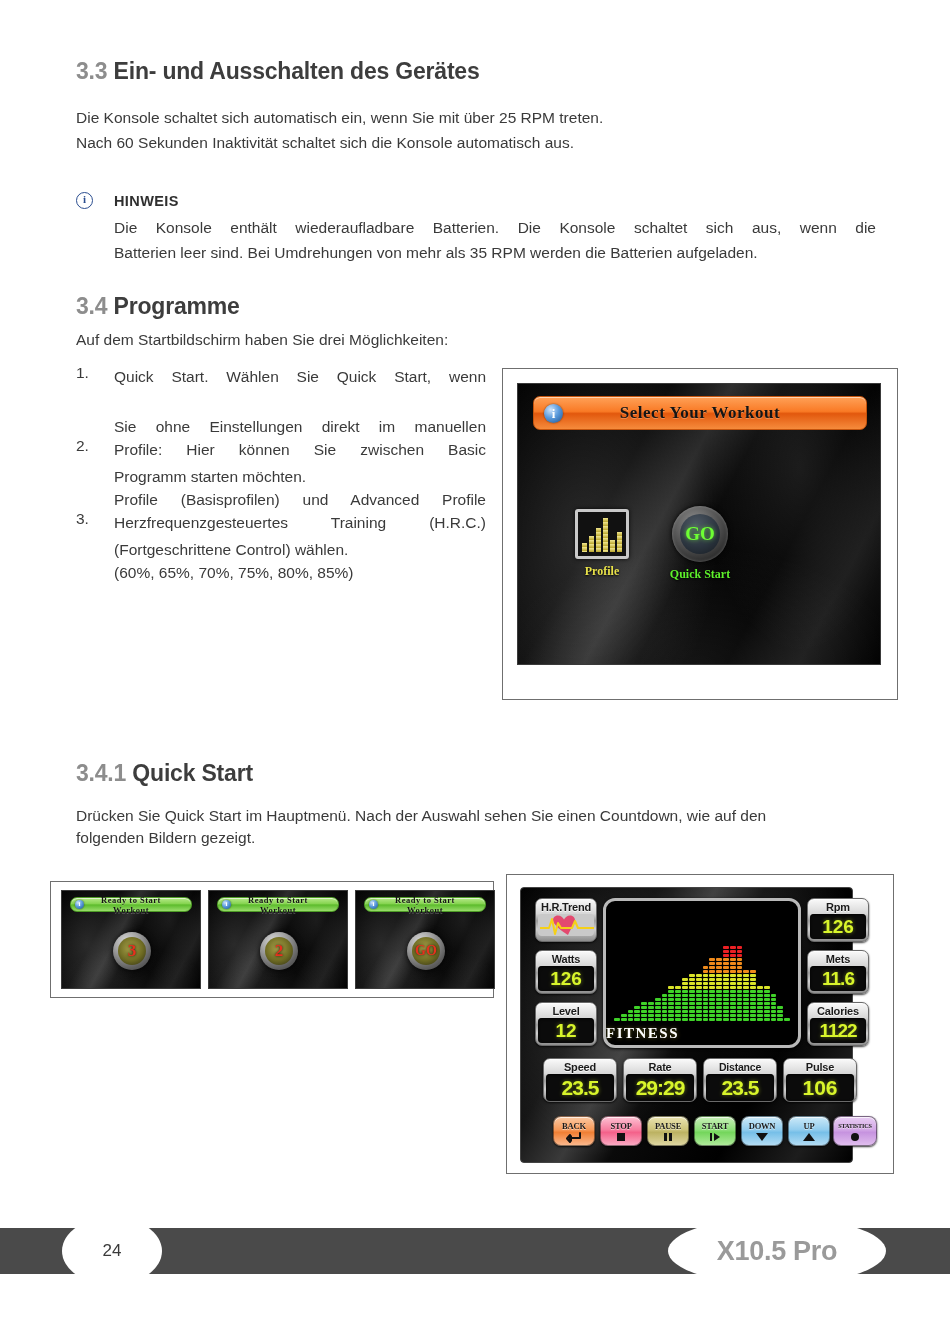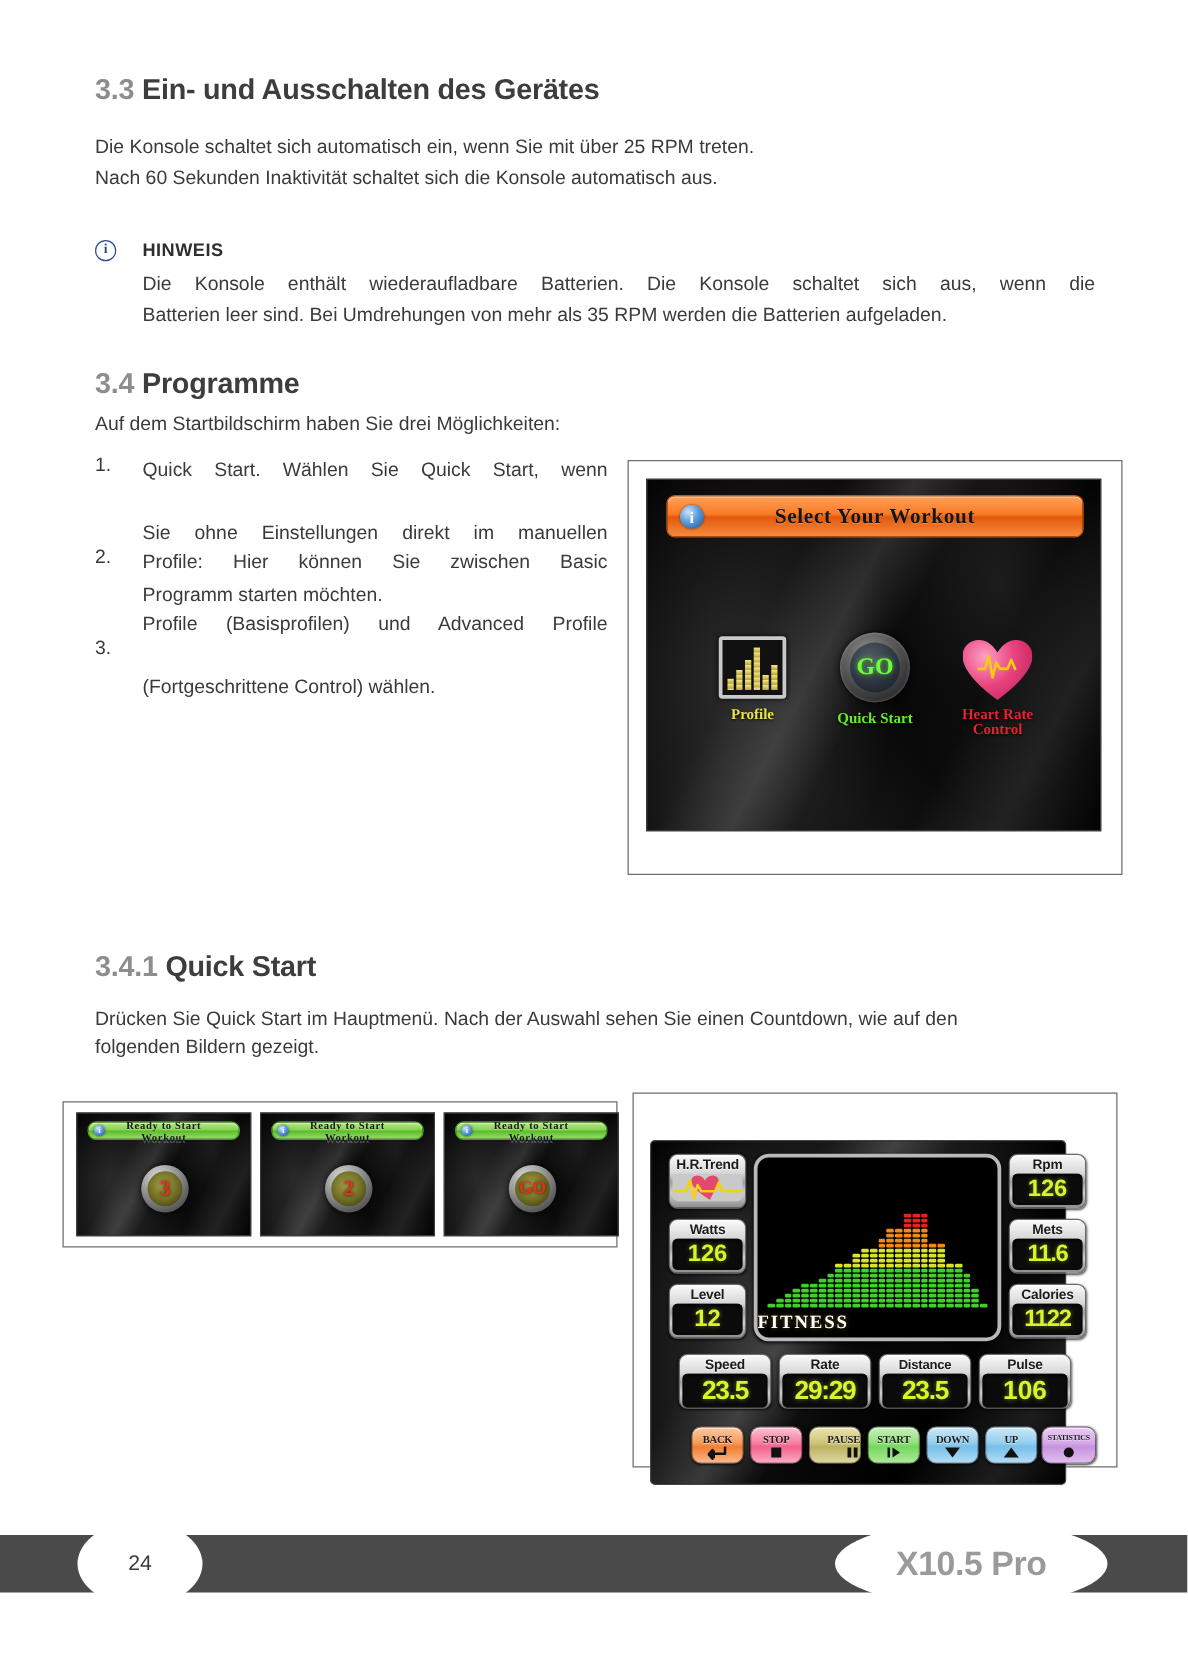--- a/index.html
+++ b/index.html
@@ -266,20 +266,24 @@
   </div>
 
   <div class="li-num" style="left:76px;top:437px;">2.</div>
   <div class="li-txt" style="left:114px;top:437px;width:372px;">
     <span class="fullrow">Profile: Hier können Sie zwischen Basic</span>
     <span class="fullrow">Profile (Basisprofilen) und Advanced Profile</span>
     <span class="lastline">(Fortgeschrittene Control) wählen.</span>
   </div>
 
   <div class="li-num" style="left:76px;top:510px;">3.</div>
+  <div class="li-txt" style="left:114px;top:510px;width:372px;">
+    <span class="fullrow">Herzfrequenzgesteuertes    Training    (H.R.C.)</span>
+    <span class="lastline">(60%, 65%, 70%, 75%, 80%, 85%)</span>
+  </div>
 
   <div class="fig-frame" style="left:502px;top:368px;width:396px;height:332px;">
     <div class="screen" style="left:14px;top:14px;width:364px;height:282px;">
 
       <div class="titlebar orange" style="left:15px;top:12px;width:334px;height:34px;padding:0 10px;">
         <div class="tb-info" style="width:19px;height:19px;line-height:19px;font-size:13px;">i</div>
         <div class="tb-text" style="font-size:17px;margin-right:19px;">Select Your Workout</div>
       </div>
 
       <div class="wk-item" style="left:42px;top:125px;width:84px;">
@@ -294,32 +298,20 @@
         <div class="wk-label" style="color:#e9e24a;">Profile</div>
       </div>
 
       <div class="wk-item" style="left:140px;top:122px;width:84px;">
         <div class="icon-go">
           <span>GO</span>
         </div>
         <div class="wk-label" style="color:#5ef02b;">Quick Start</div>
       </div>
 
-      <div class="wk-item" style="left:238px;top:124px;width:84px;">
-        <div class="icon-heart">
-          <div class="hshape"></div>
-          <svg class="ecg" viewBox="0 0 32 22">
-            <polyline points="0,13 6,13 9,3 12,20 15,8 18,13 24,13 27,6 30,13" fill="none" stroke="#f5c81a" stroke-width="2.2" stroke-linejoin="round" stroke-linecap="round"></polyline>
-          </svg>
-        </div>
-        <div class="wk-label" style="color:#e8222f;line-height:12px;">
-          <span>Heart Rate</span><br>
-          <span>Control</span>
-        </div>
-      </div>
     </div>
   </div>
 
   <h2 class="sec" style="left:76px;top:760px;">
     <span class="num">3.4.1</span>
     <span>Quick Start</span>
   </h2>
   <div class="body-line" style="left:76px;top:804px;">Drücken Sie Quick Start im Hauptmenü. Nach der Auswahl sehen Sie einen Countdown, wie auf den</div>
   <div class="body-line" style="left:76px;top:826px;">folgenden Bildern gezeigt.</div>
 
@@ -350,21 +342,21 @@
         <div class="tb-info" style="width:9px;height:9px;line-height:9px;font-size:7px;">i</div>
         <div class="tb-text" style="font-size:8.5px;margin-right:9px;">Ready to Start Workout</div>
       </div>
       <div class="puck" style="left:51px;top:41px;width:38px;height:38px;">
         <span style="width:28px;height:28px;font-size:14px;">GO</span>
       </div>
     </div>
   </div>
 
   <div class="fig-frame" style="left:506px;top:874px;width:388px;height:300px;">
-    <div class="cons-chrome" style="left:13px;top:12px;width:333px;height:276px;margin-top:25px;">
+    <div class="cons-chrome" style="left:13px;top:12px;width:333px;height:276px;">
 
       <div class="metal" style="left:14px;top:10px;width:62px;height:44px;">
         <span class="cap">H.R.Trend</span>
         <span class="hr-ico">
           <svg viewBox="0 0 58 22" width="58" height="22" style="position:absolute;left:0;top:0;">
             <path d="M20 20 C9 13 5 8 5 5.2 C5 2 7.4 0.4 10 0.4 C12.8 0.4 14.8 2.2 16 4.4 C17.2 2.2 19.2 0.4 22 0.4 C24.6 0.4 27 2 27 5.2 C27 8 23 13 20 20 Z" transform="translate(10,1)" fill="#e3496f"></path>
             <polyline points="2,14 11,14 14,5 17,20 20,9 23,14 34,14 37,7 40,14 56,14" fill="none" stroke="#f5d017" stroke-width="2" stroke-linejoin="round"></polyline>
           </svg>
         </span>
       </div>
@@ -726,21 +718,21 @@
 
       <div class="btn" style="left:79px;top:228px;width:42px;height:30px;background:linear-gradient(180deg,#fdc0d2,#f77ea0 45%,#f4618a 55%,#fba9c2);">
         <b>STOP</b>
         <span class="gl">
           <svg width="12" height="11" viewBox="0 0 12 11">
               <rect x="2" y="1" width="8" height="8" fill="#111"></rect>
             </svg>
         </span>
       </div>
 
-      <div class="btn" style="left:126px;top:228px;width:42px;height:30px;background:linear-gradient(180deg,#eae3b0,#cdc47a 45%,#bcb262 55%,#ded6a0);align-items:flex-end;">
+      <div class="btn" style="left:126px;top:228px;width:42px;height:30px;background:linear-gradient(180deg,#eae3b0,#cdc47a 45%,#bcb262 55%,#ded6a0);">
         <b>PAUSE</b>
         <span class="gl">
           <svg width="12" height="11" viewBox="0 0 12 11">
               <rect x="2" y="1" width="3" height="8" fill="#111"></rect>
               <rect x="7" y="1" width="3" height="8" fill="#111"></rect>
             </svg>
         </span>
       </div>
 
       <div class="btn" style="left:173px;top:228px;width:42px;height:30px;background:linear-gradient(180deg,#c8f0b8,#8fe07a 45%,#74d65c 55%,#aeea99);">

